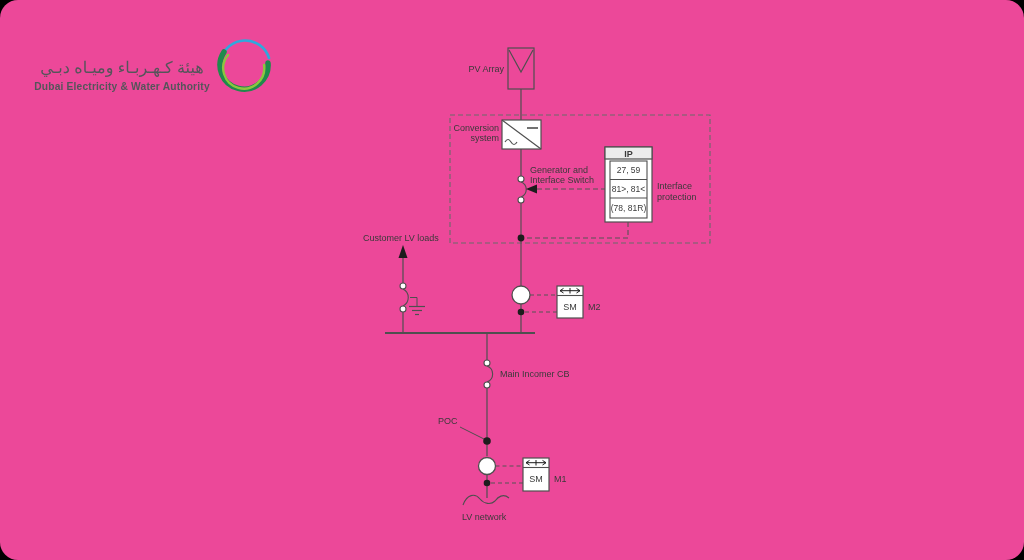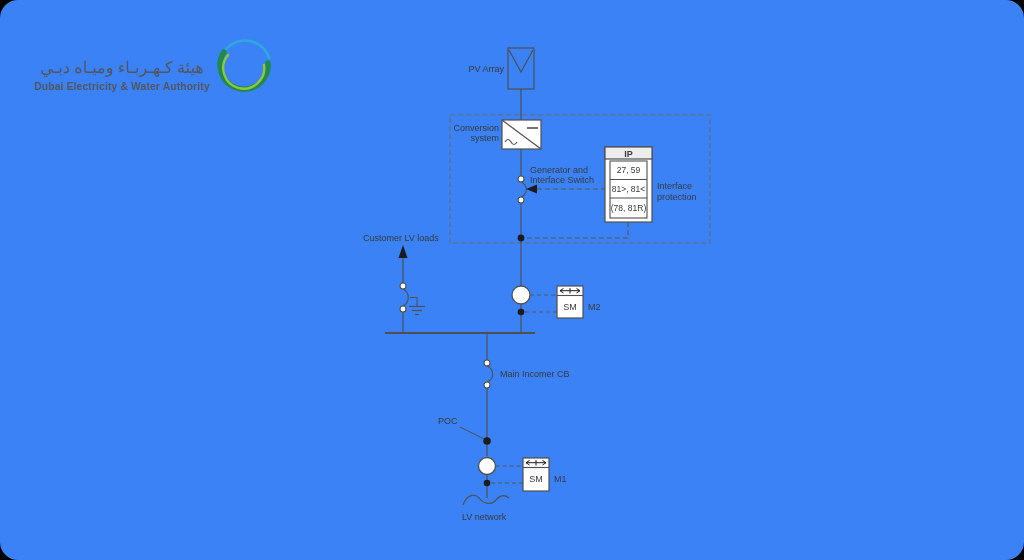--- a/index.html
+++ b/index.html
@@ -1,17 +1,17 @@
 <!DOCTYPE html>
 <html><head>
 <meta charset="utf-8">
 <style>
   html,body{margin:0;padding:0;background:#000;}
   .card{
-    position:relative;width:1024px;height:560px;background:#3b82f6;
+    position:relative;width:1024px;height:560px;background:#ec4899;
     border-radius:18px;overflow:hidden;
     font-family:"Liberation Sans", sans-serif;
   }
   svg text{font-family:"Liberation Sans", sans-serif;}
   .lbl{font-size:9px;fill:#3a3a3a;}
   .lbl-sm{font-size:8.5px;fill:#3a3a3a;}
   .logo-ar{font-size:16px;fill:#54555a;}
   .logo-en{font-size:10.2px;font-weight:bold;fill:#54555a;letter-spacing:.2px;}
 </style>
 </head>

